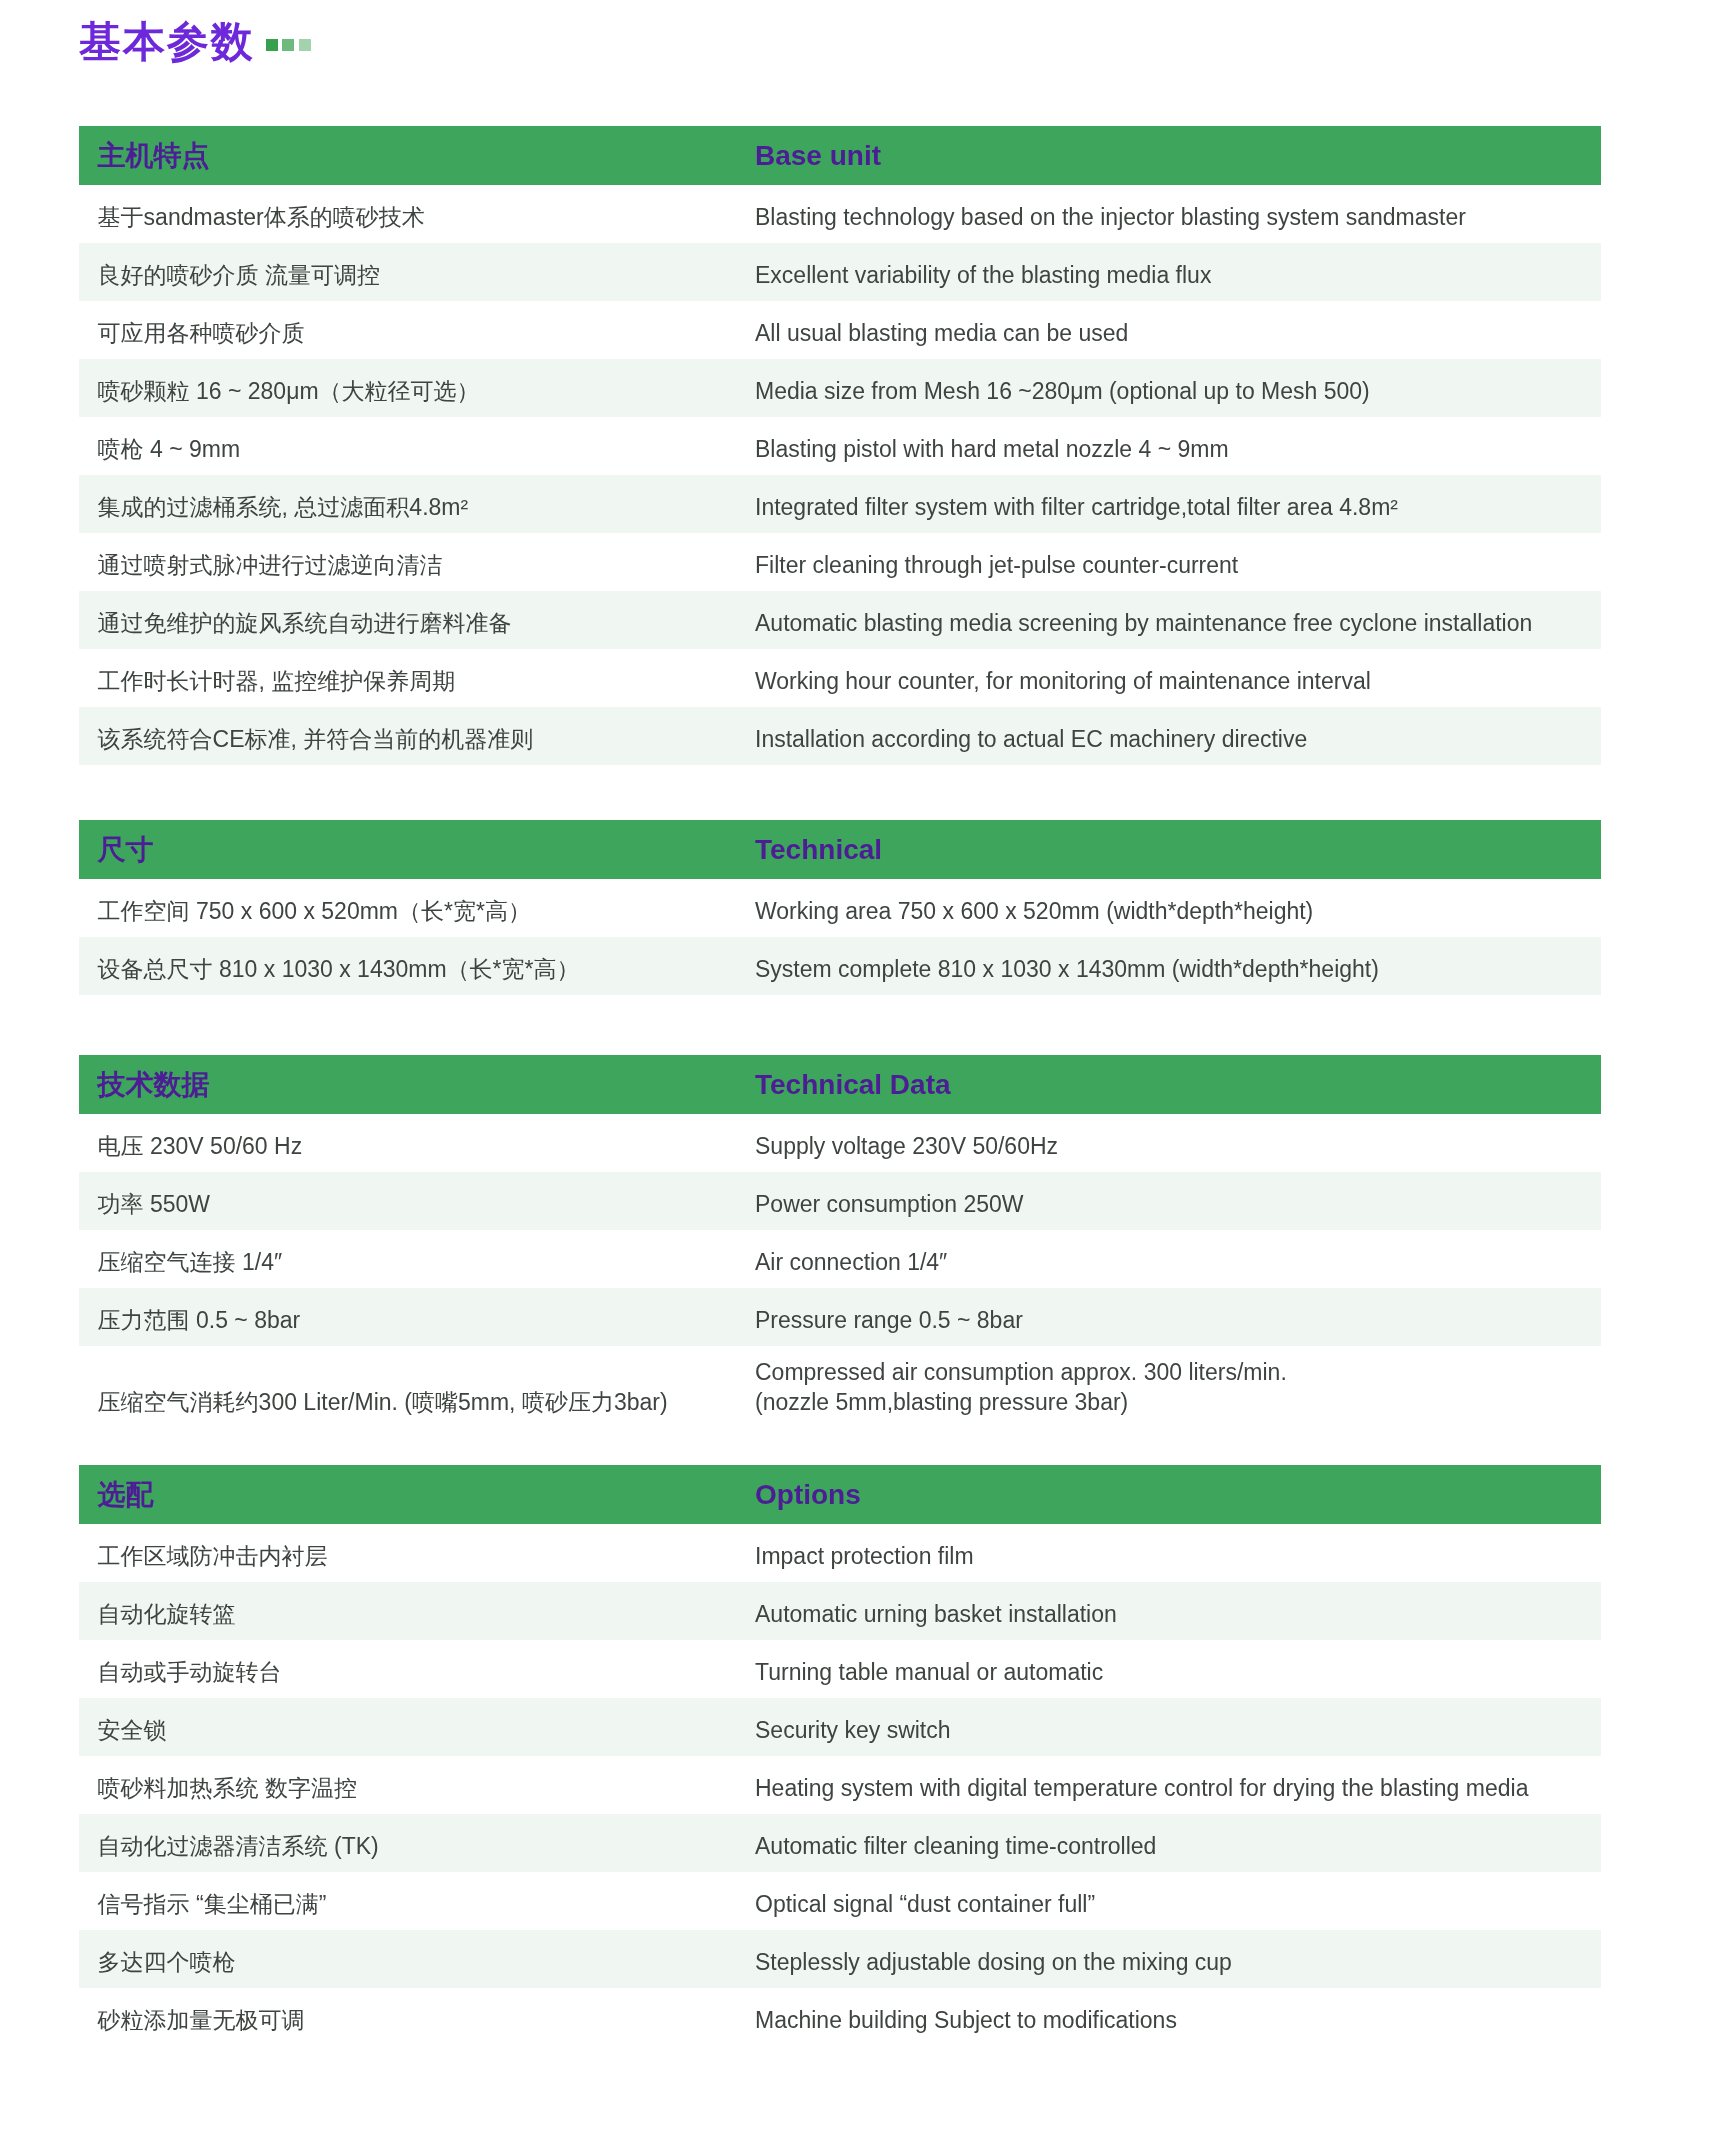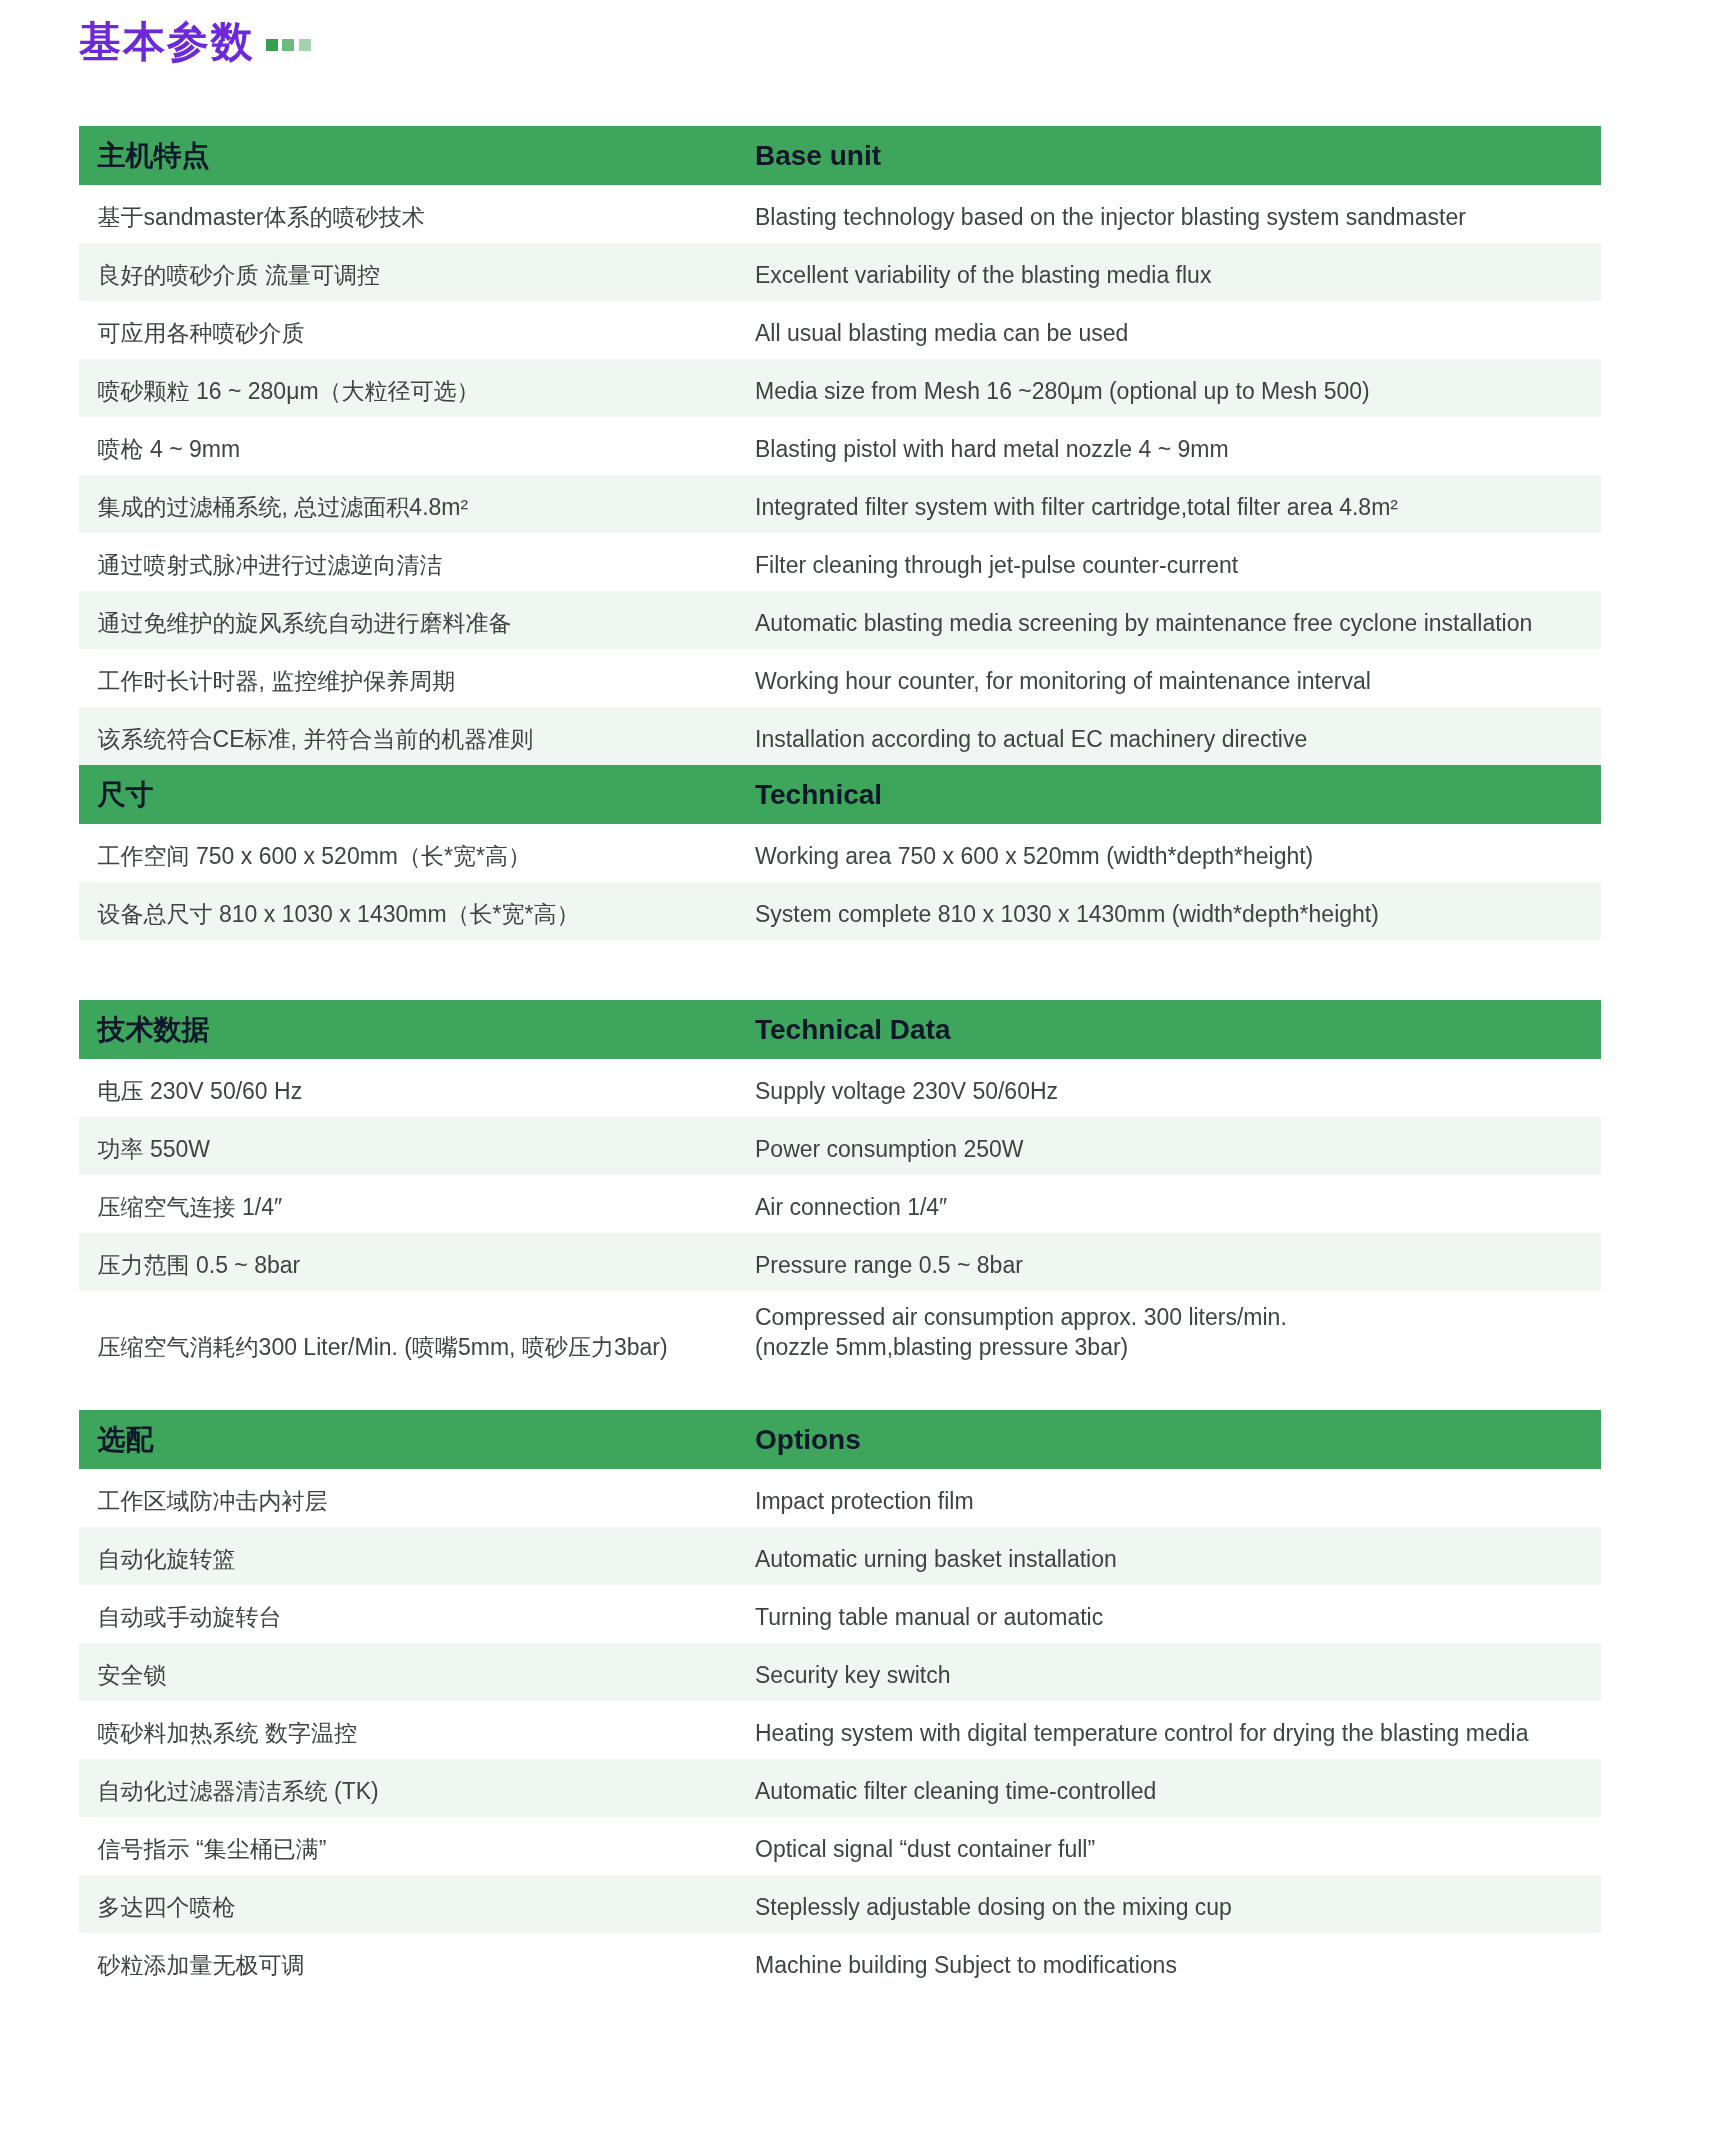--- a/index.html
+++ b/index.html
@@ -30,30 +30,30 @@
   }
   .title-squares { display: flex; align-items: center; margin-left: 11.2px; margin-top: 5.6px; }
   .sq { width: 12px; height: 12px; margin-right: 4.7px; }
   .sq1 { background: #37A04F; }
   .sq2 { background: #6CBA7E; }
   .sq3 { background: #A2D3AC; }
 
   
   .section { width: 1522px; }
   .section-t1 { margin-top: 57px; }
-  .section-t2 { }
+  .section-t2 { margin-top: 55px; }
   .section-t3 { margin-top: 60px; }
   .section-t4 { margin-top: 37px; }
 
   .section-header {
     height: 59px;
     background: #3EA65C;
     display: flex;
     align-items: center;
-    color: #0f172a;
+    color: #4c1d95;
     font-size: 28px;
     font-weight: bold;
   }
   .cell-zh {
     flex: 0 0 676px;
     padding-left: 18.6px;
   }
   .cell-en {
     flex: 1 1 auto;
     padding-right: 27px;

